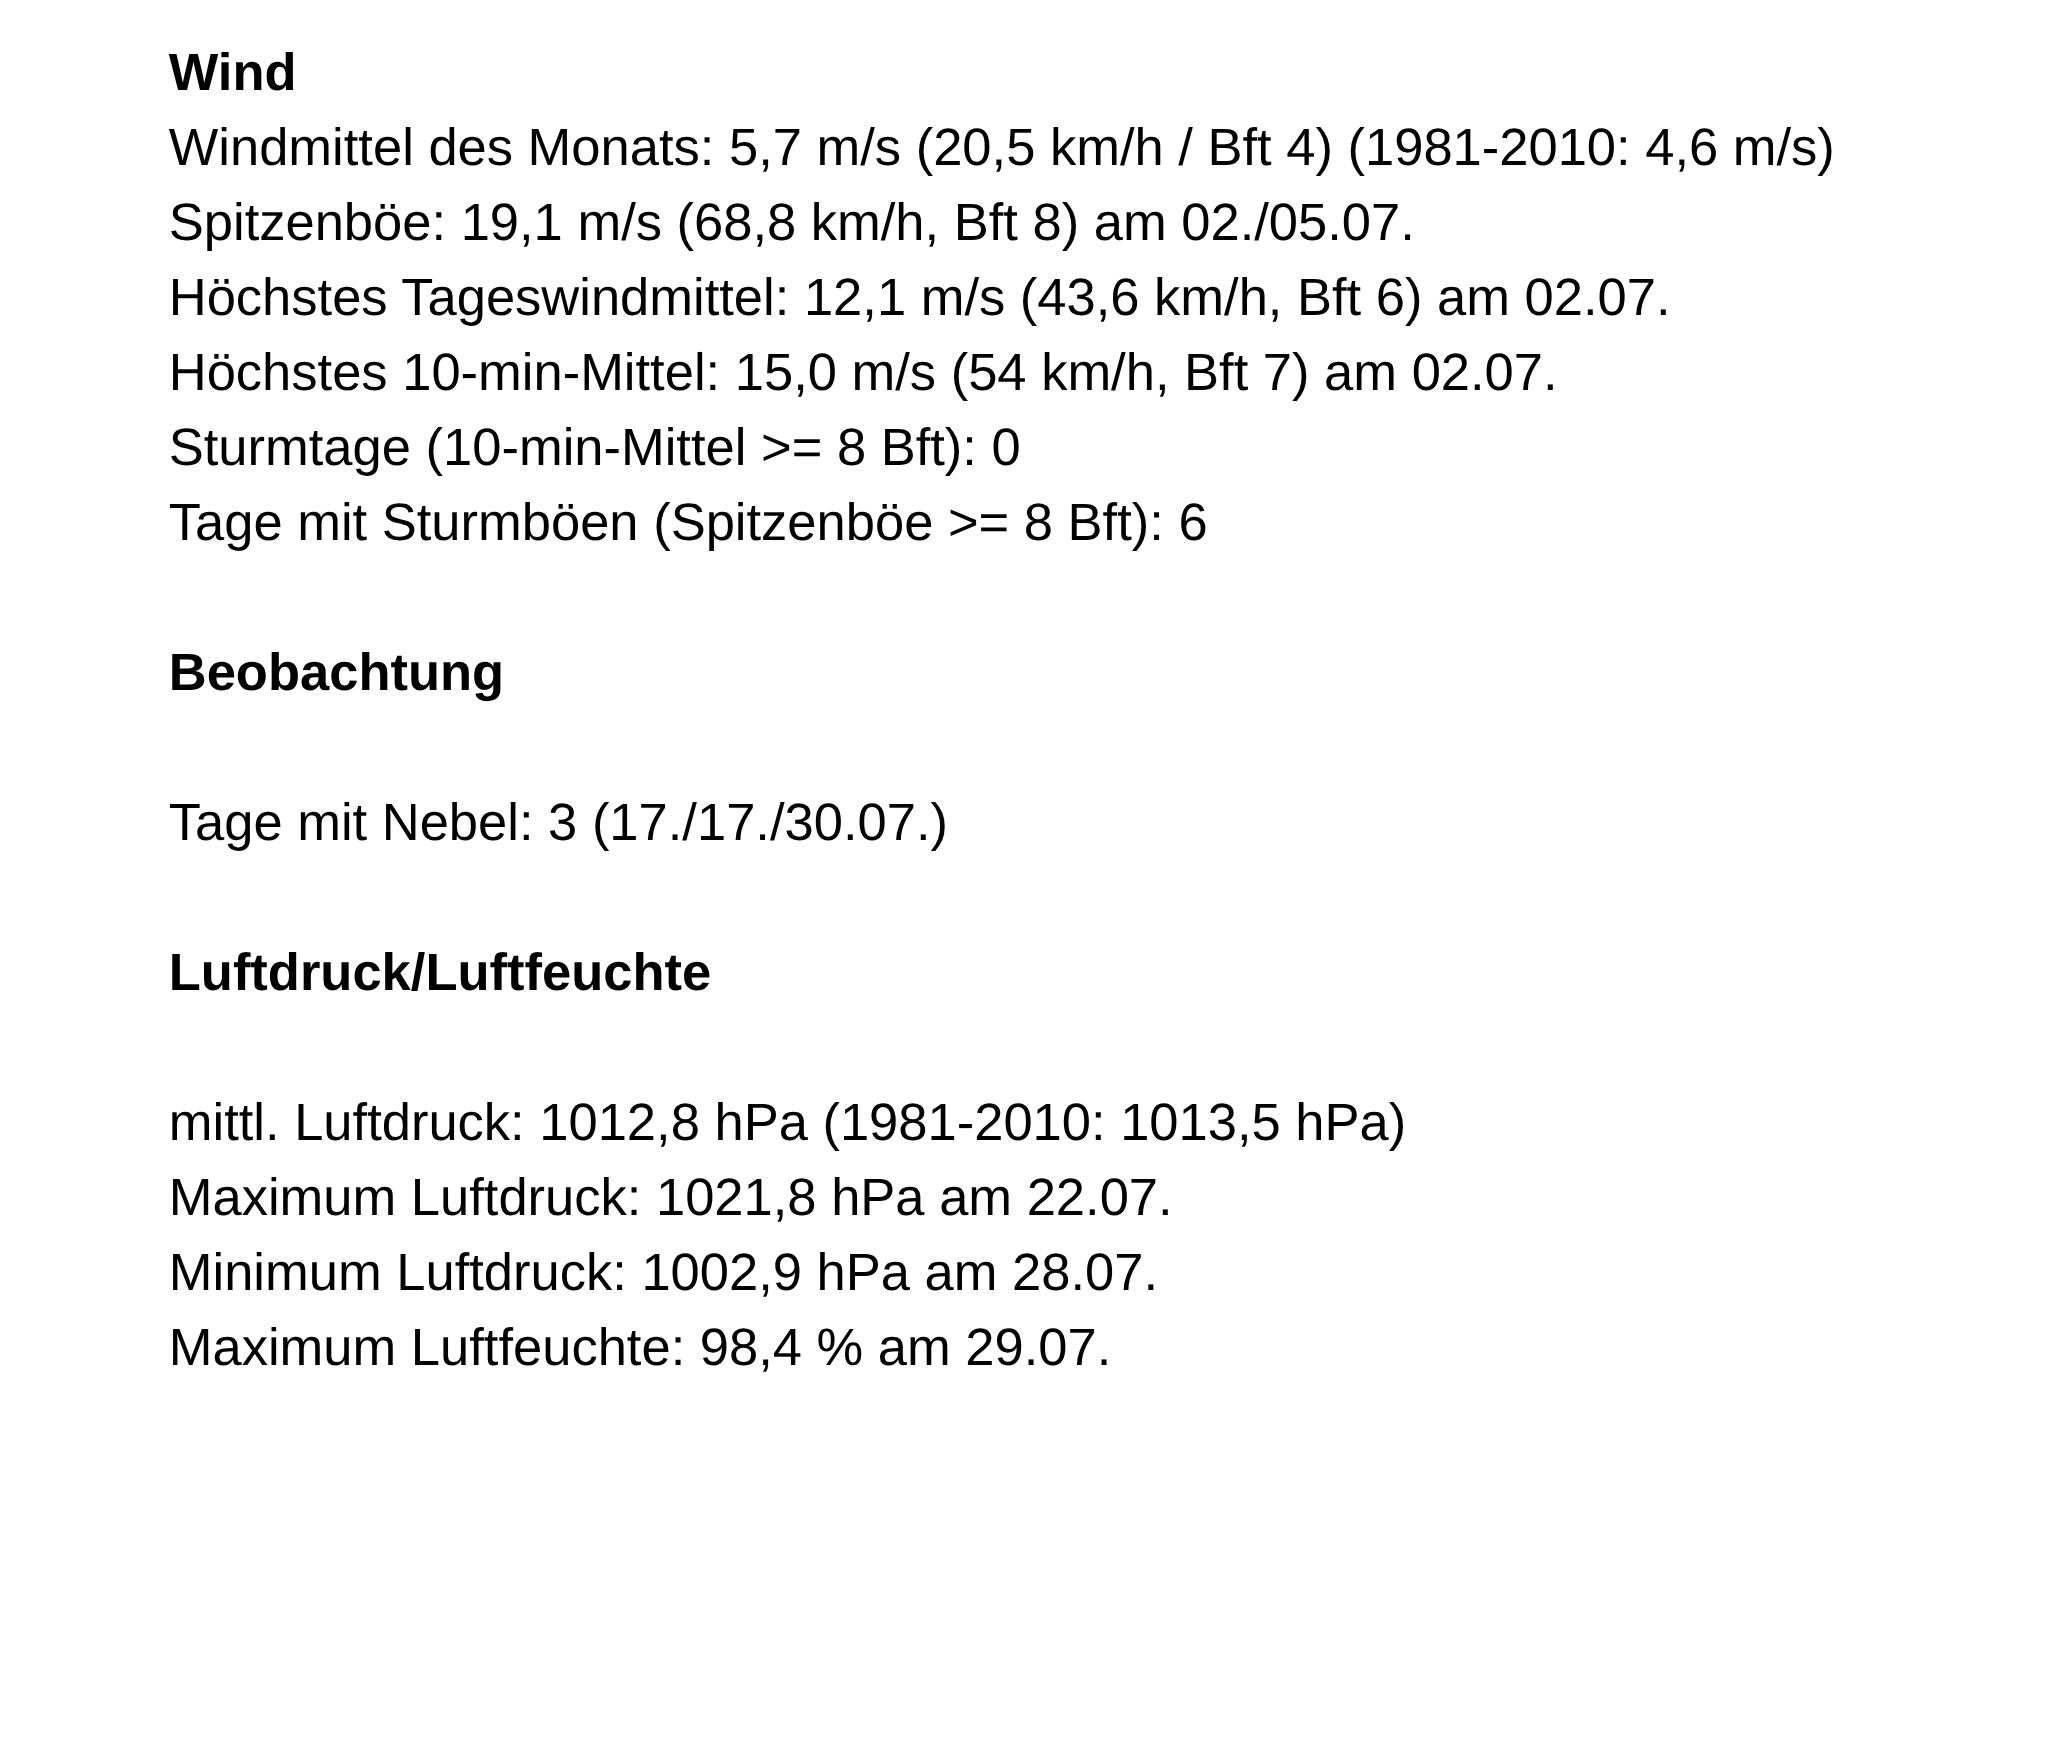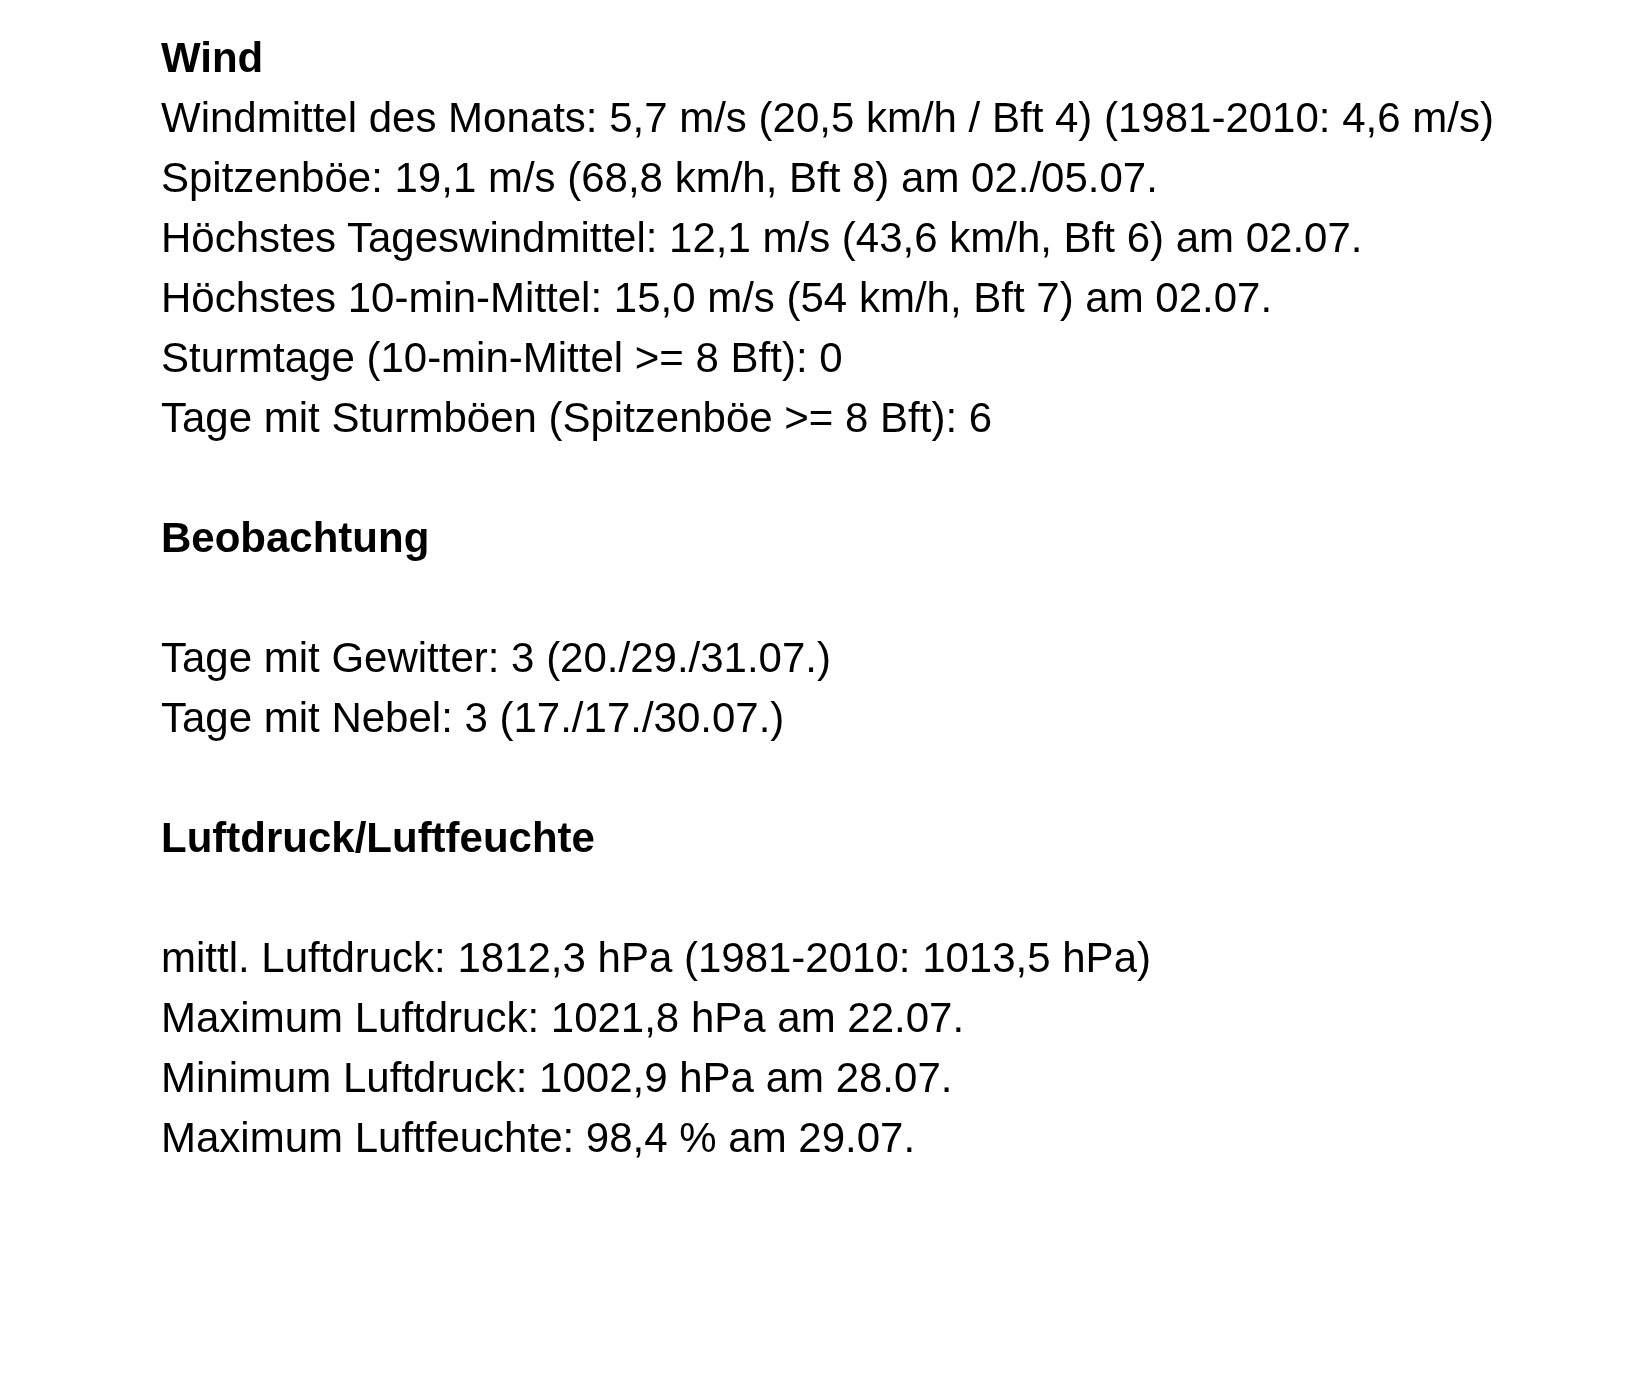--- a/index.html
+++ b/index.html
@@ -15,21 +15,20 @@
     background: #ffffff;
     color: #000000;
     font-family: "Liberation Sans", sans-serif;
     font-size: 42px;
     line-height: 60px;
     overflow: hidden;
   }
   .line {
     height: 60px;
     white-space: pre;
-    margin-left: 26px;
   }
   .heading {
     font-weight: bold;
   }
   .u {
     text-decoration-thickness: 3px;
     text-underline-offset: 7px;
   }
   .gap {
     height: 60px;
@@ -48,28 +47,27 @@
     <div class="line">Höchstes 10-min-Mittel: 15,0 m/s (54 km/h, Bft 7) am 02.07.</div>
     <div class="line">Sturmtage (10-min-Mittel &gt;= 8 Bft): 0</div>
     <div class="line">Tage mit Sturmböen (Spitzenböe &gt;= 8 Bft): 6</div>
   </div>
 
   <div class="gap"></div>
 
   <div>
     <div class="line heading">Beobachtung</div>
     <div class="gap"></div>
-    <div class="line">Tage mit Gewitter: 3 (20./29./31.07.)</div>
     <div class="line">Tage mit Nebel: 3 (17./17./30.07.)</div>
   </div>
 
   <div class="gap"></div>
 
   <div>
     <div class="line heading">Luftdruck/Luftfeuchte</div>
     <div class="gap"></div>
-    <div class="line"><span class="u">mittl. Luftdruck: 1812,3 hPa </span><span>(1981-2010: 1013,5 hPa)</span></div>
+    <div class="line"><span class="u">mittl. Luftdruck: 1012,8 hPa </span><span>(1981-2010: 1013,5 hPa)</span></div>
     <div class="line">Maximum Luftdruck: 1021,8 hPa am 22.07.</div>
     <div class="line">Minimum Luftdruck: 1002,9 hPa am 28.07.</div>
     <div class="line">Maximum Luftfeuchte: 98,4 % am 29.07.</div>
   </div>
 
 </div>
 
 </body></html>

